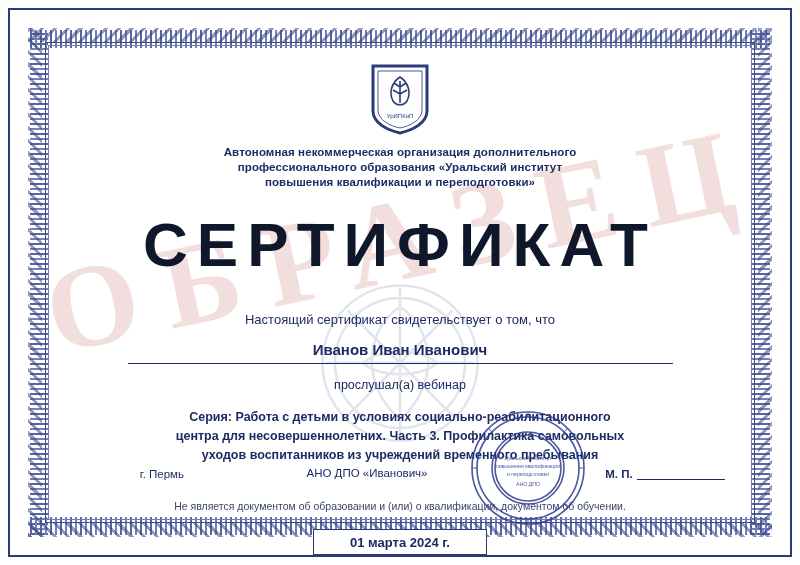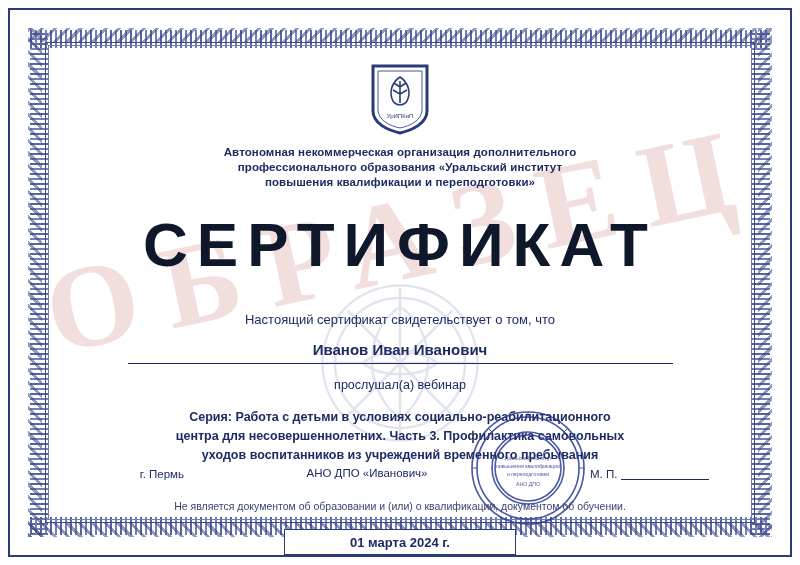--- a/index.html
+++ b/index.html
@@ -209,22 +209,23 @@
     padding-left: 4px;
   }
   .director {
     text-align: center;
     line-height: 14px;
     flex: 1;
     margin-left: -40px;
   }
   .mp {
     width: 150px;
-    text-align: left;
+    text-align: center;
     white-space: nowrap;
+    font-weight: bold;
   }
   .mp .rule {
     display: inline-block;
     width: 88px;
     border-bottom: 1px solid #1d2b63;
     margin-left: 4px;
     vertical-align: bottom;
     height: 11px;
   }
 
@@ -237,21 +238,21 @@
     font-size: 10.5px;
     color: #3a4470;
   }
 
   
   .date-box {
     position: absolute;
     left: 50%;
     transform: translateX(-50%);
     top: 529px;
-    width: 232px;
+    width: 174px;
     height: 26px;
     border: 1px solid #2b3b7a;
     background: #ffffff;
     display: flex;
     align-items: center;
     justify-content: center;
     font-size: 13px;
     font-weight: bold;
     color: #1d2b63;
     box-sizing: border-box;

